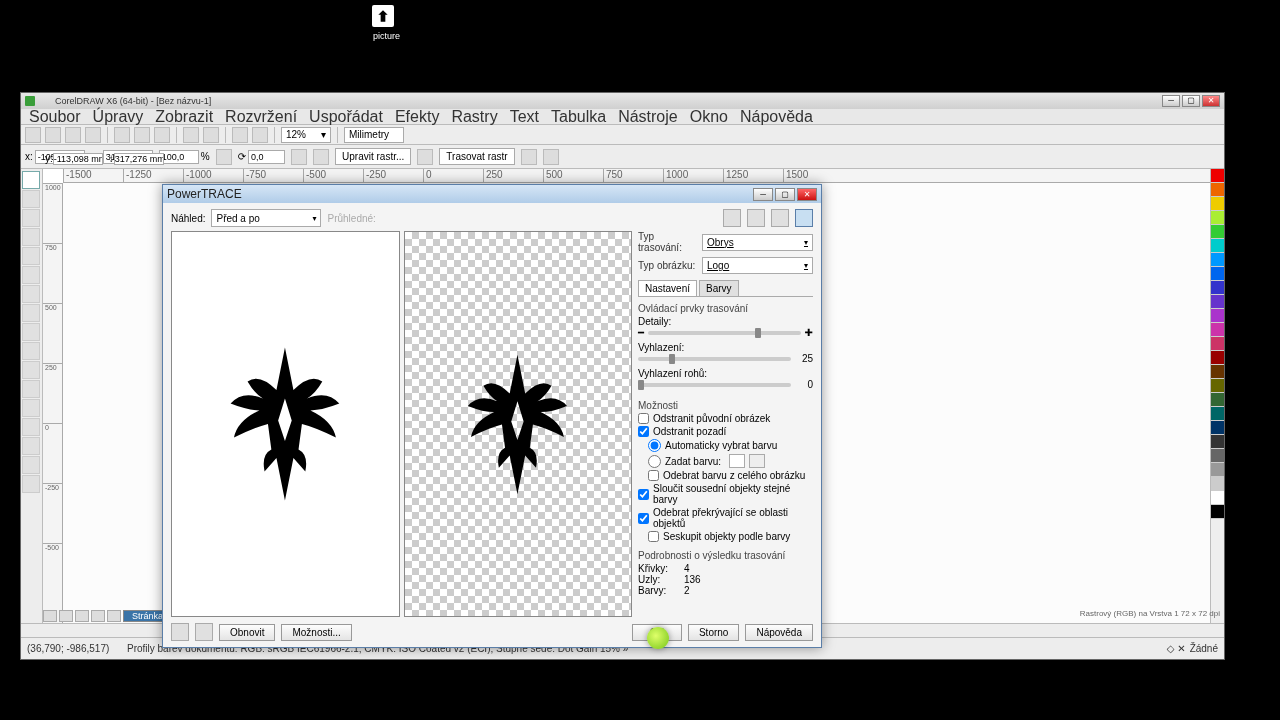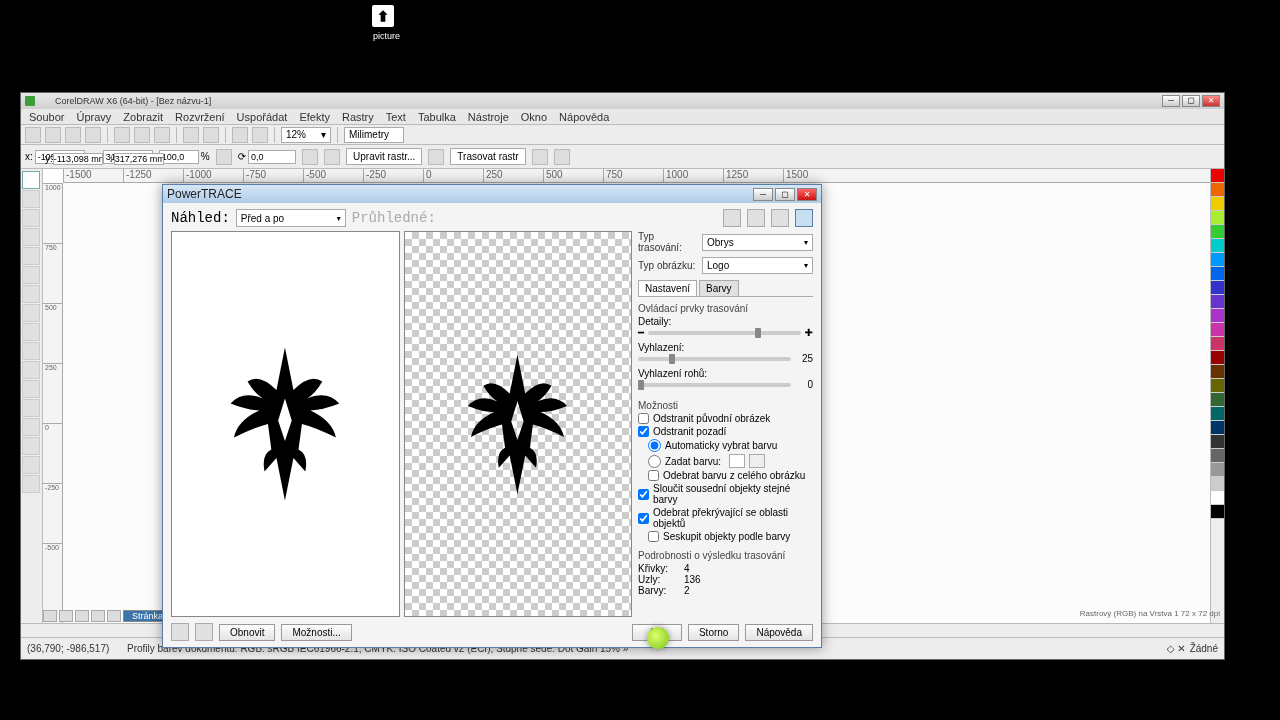--- a/index.html
+++ b/index.html
@@ -13,21 +13,21 @@
 .app-window { position: absolute; top: 92px; left: 20px; width: 1205px; height: 568px; background: #e8e8e8; border: 1px solid #666; }
 .titlebar { height: 16px; background: linear-gradient(#e8e8e8,#d0d0d0); display: flex; align-items: center; padding: 0 4px; justify-content: space-between; }
 .titlebar .t-left { display: flex; align-items: center; gap: 20px; }
 .titlebar .t-ico { width: 10px; height: 10px; background: #3a9e3a; border-radius: 1px; }
 .titlebar .t-text { font-size: 9px; color: #333; }
 .titlebar .t-btns { display: flex; gap: 2px; }
 .titlebar .t-btns div { width: 18px; height: 12px; background: linear-gradient(#fff,#ccc); border: 1px solid #888; text-align: center; line-height: 9px; font-size: 8px; }
 .titlebar .t-btns .close { background: linear-gradient(#f88,#c33); color: #fff; }
 
 .menubar { height: 16px; background: #e8e8e8; display: flex; gap: 12px; padding: 0 8px; align-items: center; border-bottom: 1px solid #bbb; }
-.menubar span { font-size: 11px; color: #333; }
+.menubar span { font-size: 16px; color: #333; }
 
 .toolbar { height: 20px; background: #ededed; border-bottom: 1px solid #bbb; display: flex; align-items: center; padding: 0 4px; gap: 4px; }
 .toolbar .tb { width: 16px; height: 16px; background: #ddd; border: 1px solid #bbb; }
 .toolbar .sep { width: 1px; height: 16px; background: #bbb; margin: 0 2px; }
 .toolbar .combo { height: 16px; border: 1px solid #aaa; background: #fff; display: flex; align-items: center; padding: 0 4px; font-size: 9px; }
 .toolbar .combo.zoom { width: 50px; justify-content: space-between; }
 .toolbar .combo.w { width: 60px; }
 
 .propbar { height: 24px; background: #ededed; border-bottom: 1px solid #bbb; display: flex; align-items: center; padding: 0 4px; gap: 6px; }
 .propbar .field { display: flex; align-items: center; gap: 2px; font-size: 9px; }
@@ -59,39 +59,39 @@
 
 
 .dialog { position: absolute; top: 184px; left: 162px; width: 660px; height: 464px; background: #f4f4f4; border: 1px solid #5a7ea8; box-shadow: 0 0 12px rgba(0,0,0,.4); }
 .dlg-title { height: 18px; background: linear-gradient(#d6e6f6,#b0cce8); display: flex; align-items: center; justify-content: space-between; padding: 0 4px; }
 .dlg-title span { font-size: 12px; color: #222; }
 .dlg-title .ctrls { display: flex; gap: 2px; }
 .dlg-title .ctrls div { width: 20px; height: 13px; border: 1px solid #888; background: linear-gradient(#fff,#ccc); text-align: center; font-size: 8px; line-height: 11px; }
 .dlg-title .ctrls .x { background: linear-gradient(#f66,#c11); color: #fff; }
 .dlg-body { padding: 6px 8px; display: flex; flex-direction: column; height: calc(100% - 18px); }
 .dlg-row1 { display: flex; align-items: center; gap: 6px; margin-bottom: 4px; }
-.dlg-row1 label { font-size: 14px; font-family: Liberation Mono, monospace; }
+.dlg-row1 label { font-size: 10px; }
 .dlg-row1 select, .dlg-row1 .cbx { height: 18px; border: 1px solid #aaa; background: #fff; font-size: 10px; padding: 0 4px; }
 .dlg-row1 .cbx { width: 110px; display: flex; align-items: center; justify-content: space-between; }
 .dlg-row1 .cbx::after { content: "▾"; font-size: 8px; }
 .dlg-row1 .tb { width: 18px; height: 18px; background: #e0e0e0; border: 1px solid #aaa; }
 .dlg-row1 .tb.on { background: #c8dff2; border-color: #5a7ea8; }
 .dlg-row1 .sp { flex: 1; }
 
 .dlg-main { display: flex; gap: 6px; flex: 1; min-height: 0; }
 .previews { display: flex; gap: 4px; flex: 1; }
 .preview { flex: 1; border: 1px solid #888; background: #fff; display: flex; align-items: center; justify-content: center; position: relative; }
 .preview.trans { background: repeating-conic-gradient(#ccc 0 25%, #fff 0 50%) 0 0/14px 14px; }
 .preview.trans .inner { position: absolute; inset: 10px; display: flex; align-items: center; justify-content: center; }
 .emblem { width: 75%; height: 75%; }
 
 .settings { width: 175px; display: flex; flex-direction: column; font-size: 10px; }
 .settings .srow { display: flex; align-items: center; gap: 4px; margin-bottom: 4px; }
 .settings .srow label { flex: 0 0 60px; color: #333; }
-.settings .srow .cbx { flex: 1; height: 17px; border: 1px solid #aaa; background: #fff; display: flex; align-items: center; justify-content: space-between; padding: 0 4px; }
+.settings .srow .cbx { flex: 1; height: 17px; border: 1px solid #aaa; background: #fff; display: flex; align-items: center; justify-content: space-between; padding: 0 4px; text-decoration: underline; }
 .settings .srow .cbx::after { content: "▾"; font-size: 8px; }
 .settings .tabs { display: flex; border-bottom: 1px solid #aaa; margin: 2px 0 4px; }
 .settings .tabs div { padding: 2px 6px; border: 1px solid #aaa; border-bottom: none; margin-right: 2px; background: #e0e0e0; }
 .settings .tabs div.on { background: #fff; }
 .settings .group-title { color: #444; margin: 2px 0; }
 .settings .slider-row { display: flex; align-items: center; gap: 4px; margin-bottom: 4px; }
 .settings .slider-row .track { flex: 1; height: 4px; background: #ccc; position: relative; border-radius: 2px; }
 .settings .slider-row .thumb { position: absolute; top: -3px; width: 6px; height: 10px; background: #888; border-radius: 1px; }
 .settings .slider-row .val { width: 18px; text-align: right; }
 .settings .chk { display: flex; align-items: center; gap: 4px; margin-bottom: 2px; }
@@ -180,21 +180,21 @@
         <span>↔</span>
         <input value="317,5 mm" style="">
       </div>
     <div class="field">
         <input style="width: 40px;" value="100,0">
         <span>%</span>
       </div>
     <div class="tb"></div>
     <div class="field">
         <span>⟳</span>
-        <input style="width: 48px;" value="0,0">
+        <input style="width: 37px;" value="0,0">
       </div>
     <div class="tb"></div>
     <div class="tb"></div>
     <div style="padding:2px 6px;border:1px solid #aaa;background:#fff">Upravit rastr...</div>
     <div class="tb"></div>
     <div style="padding:2px 6px;border:1px solid #aaa;background:#fff">Trasovat rastr</div>
     <div class="tb"></div>
     <div class="tb"></div>
   </div>
   <div style="position:absolute;top:60px;left:24px;font-size:9px;display:flex;gap:6px">

